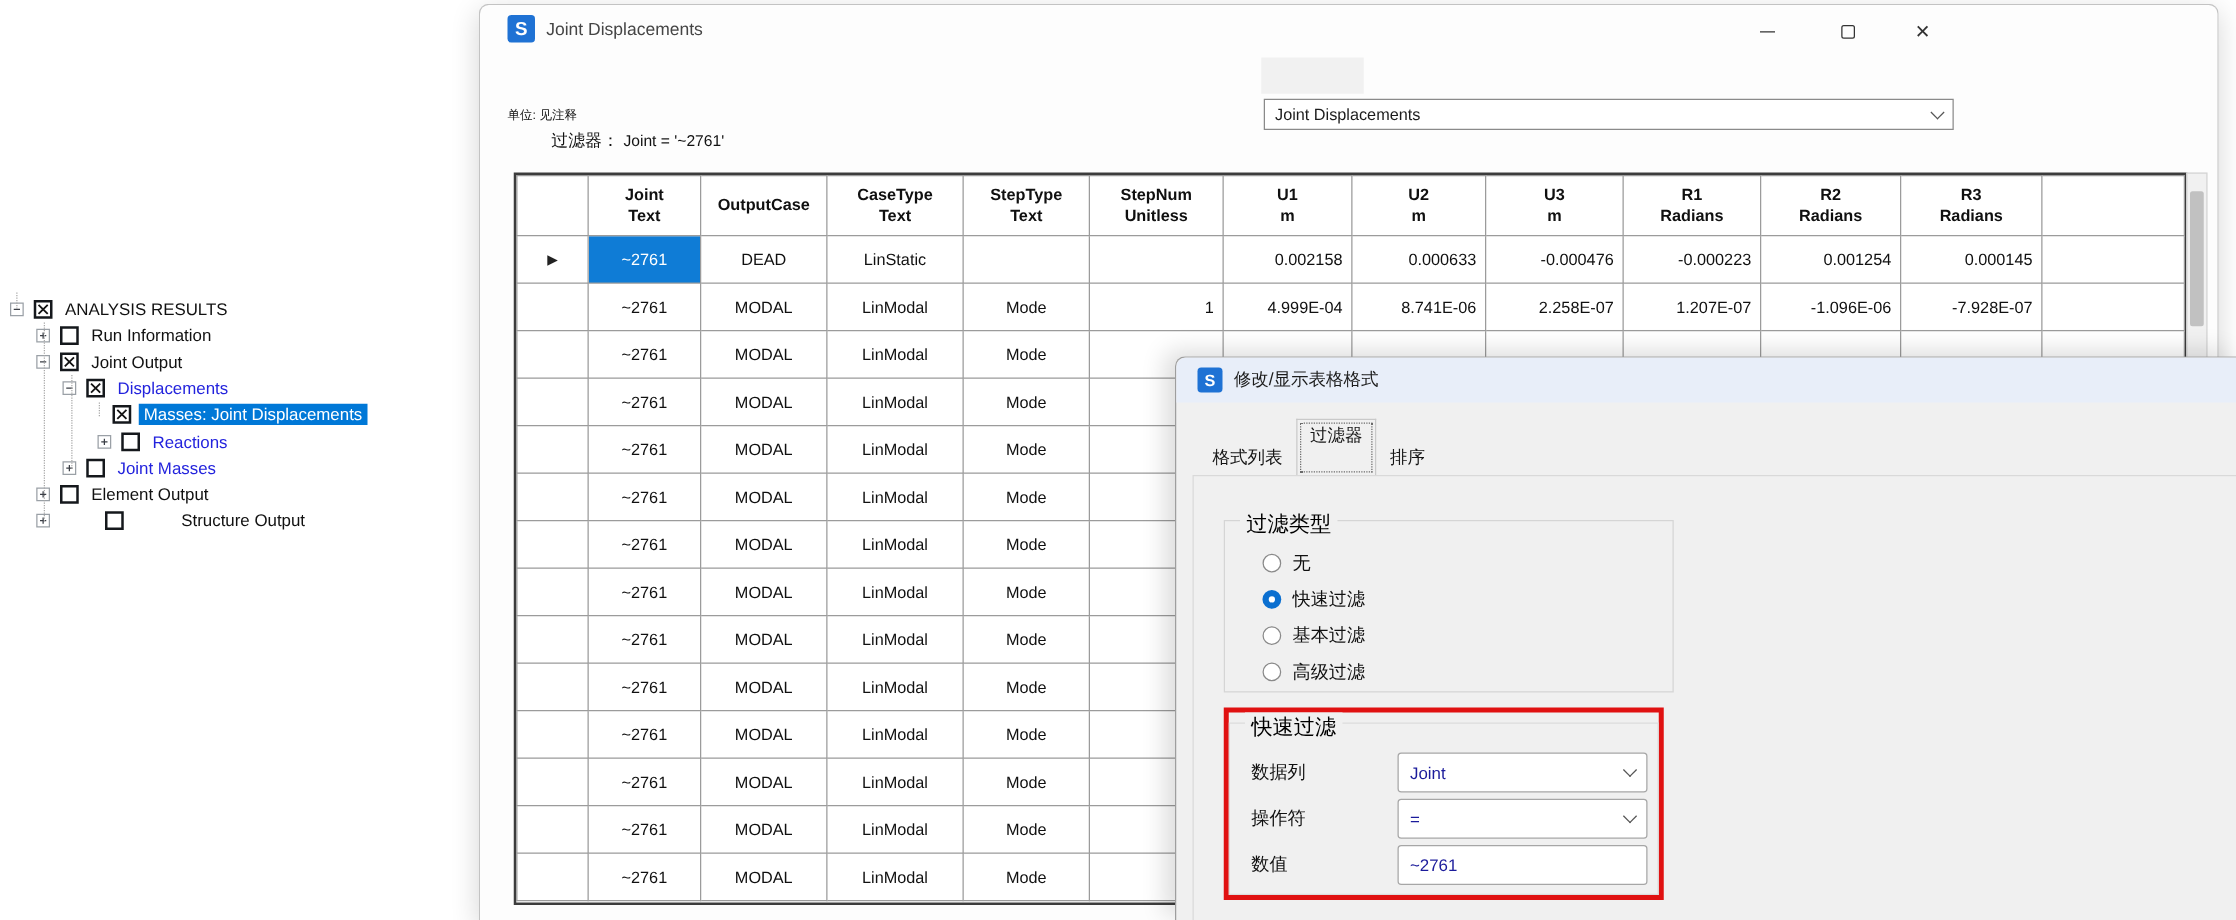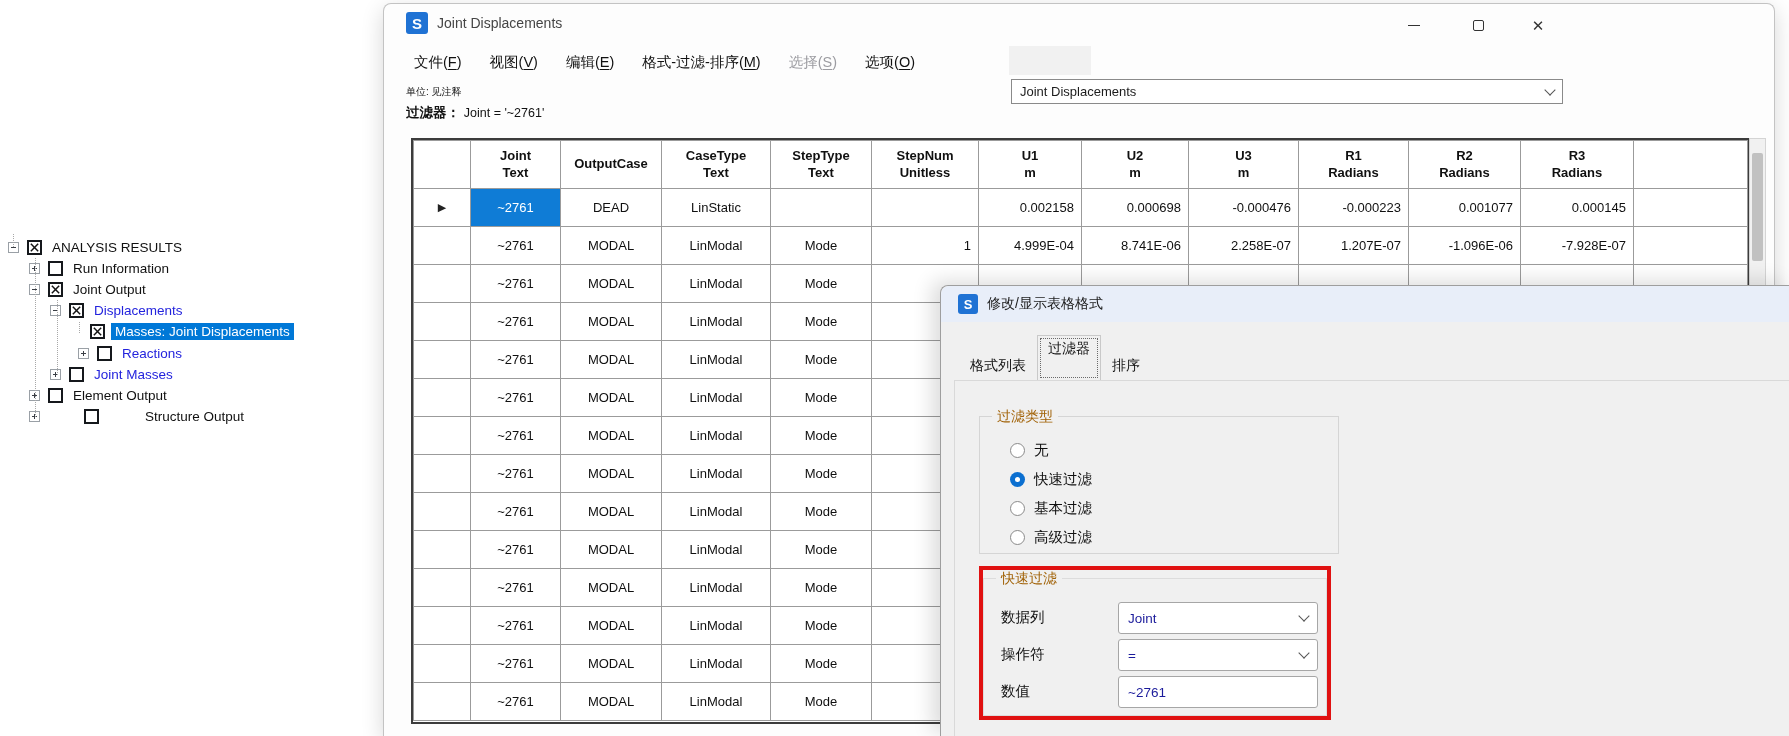--- a/index.html
+++ b/index.html
@@ -33,21 +33,21 @@
   .winbtn .box { width:11px; height:11px; border:1px solid #333; border-radius:2px; }
   .winbtn .x  { font-size:15px; line-height:1; color:#333; }
 
   #menubar { position:absolute; left:16px; top:45px; height:26px; display:flex; }
   .menu-item { padding:4px 14px; font-size:14.5px; color:#121212; }
   .menu-item.disabled { color:#9c9ca1; }
   .menu-item u { text-decoration:underline; text-underline-offset:2px; }
 
   #units-line  { position:absolute; left:22px; top:81px;  font-size:10px; color:#121212; }
   #filter-line { position:absolute; left:22px; top:100px; font-size:13.5px; color:#121212; }
-  #filter-line b { font-weight:bold; }
+  #filter-line b { font-weight:normal;margin-left:35px; }
   #filter-line .val { font-size:12.5px; }
 
   #empty-panel { position:absolute; left:625px; top:42px; width:82px; height:29px; background:#f1f1f1; }
   #table-select { position:absolute; left:627px; top:75px; width:552px; height:25px; background:#fff;
                   border:1px solid #8a8a8a; display:flex; align-items:center; padding:0 8px; font-size:13px; color:#1c1c1c; }
   #table-select .grow { flex:1; }
   .chev { width:8px; height:8px; border-right:1.6px solid #555; border-bottom:1.6px solid #555;
           transform:rotate(45deg); margin-top:-4px; flex:0 0 auto; }
 
   
@@ -72,21 +72,21 @@
   #dlg-titlebar { position:absolute; left:0; top:0; right:0; height:36px; background:#e8eef9; border-radius:8px 0 0 0; }
   #dlg-title { position:absolute; left:46px; top:9px; font-size:14px; color:#1c1c1c; }
 
   #dlg-tabs { position:absolute; left:18px; top:66px; display:flex; align-items:flex-end; height:28px; }
   .tab { padding:4px 10px 5px; font-size:14px; color:#141414; border:1px solid transparent; border-bottom:none; }
   .tab.active { background:#f0f0f0; border-color:#c9c9c9; position:relative; top:1px; padding-bottom:23px;
                 outline:1px dotted #6a6a6a; outline-offset:-4px; }
   #tab-panel { position:absolute; left:13px; top:94px; width:900px; height:420px; border:1px solid #d9d9d9; background:#f0f0f0; }
 
   .groupbox { position:absolute; border:1px solid #d5d5d5; }
-  .groupbox .gb-title { position:absolute; top:-9px; left:12px; background:#f0f0f0; padding:0 5px; font-size:14px; color:#a16207; }
+  .groupbox .gb-title { position:absolute; top:-9px; left:12px; background:#f0f0f0; padding:0 5px; font-size:17px; color:#000000; }
 
   .radio-row { position:absolute; display:flex; align-items:center; height:20px; }
   .radio { width:15px; height:15px; border-radius:50%; border:1px solid #8a8a8a; background:#fff; margin-right:9px; flex:0 0 auto; }
   .radio.on { border:none; background:#0b6fd0; position:relative; }
   .radio.on::after { content:""; position:absolute; left:5px; top:5px; width:5px; height:5px; border-radius:50%; background:#fff; }
   .radio-label { font-size:14.5px; color:#101010; }
 
   #red-box { position:absolute; left:38px; top:280px; width:352px; height:154px; border:4px solid #e01111; }
 
   .fld-label { position:absolute; left:60px; font-size:14.5px; color:#101010; }
@@ -173,28 +173,20 @@
         <span class="bar"></span>
       </div>
     <div class="winbtn" style="left:1071px;">
         <span class="box"></span>
       </div>
     <div class="winbtn" style="left:1131px;">
         <span class="x">✕</span>
       </div>
   </div>
 
-  <div id="menubar">
-      <div class="menu-item">文件(<u>F</u>)</div>
-      <div class="menu-item">视图(<u>V</u>)</div>
-      <div class="menu-item">编辑(<u>E</u>)</div>
-      <div class="menu-item">格式-过滤-排序(<u>M</u>)</div>
-      <div class="menu-item disabled">选择(<u>S</u>)</div>
-      <div class="menu-item">选项(<u>O</u>)</div>
-    </div>
 
   <div id="units-line">单位: 见注释</div>
   <div id="filter-line">
     <b>过滤器：</b>
     <span class="val">Joint = '~2761'</span>
   </div>
 
   <div id="empty-panel"></div>
 
   <div id="table-select">
@@ -238,24 +230,24 @@
         </thead>
       <tbody id="grid-body">
           <tr>
             <td class="marker">▶</td>
             <td class="c-center sel">~2761</td>
             <td class="c-center">DEAD</td>
             <td class="c-center">LinStatic</td>
             <td class="c-center"></td>
             <td class="c-right"></td>
             <td class="c-right">0.002158</td>
-            <td class="c-right">0.000698</td>
+            <td class="c-right">0.000633</td>
             <td class="c-right">-0.000476</td>
             <td class="c-right">-0.000223</td>
-            <td class="c-right">0.001077</td>
+            <td class="c-right">0.001254</td>
             <td class="c-right">0.000145</td>
             <td class="c-center"></td>
           </tr>
           <tr>
             <td class="marker"></td>
             <td class="c-center">~2761</td>
             <td class="c-center">MODAL</td>
             <td class="c-center">LinModal</td>
             <td class="c-center">Mode</td>
             <td class="c-right">1</td>

